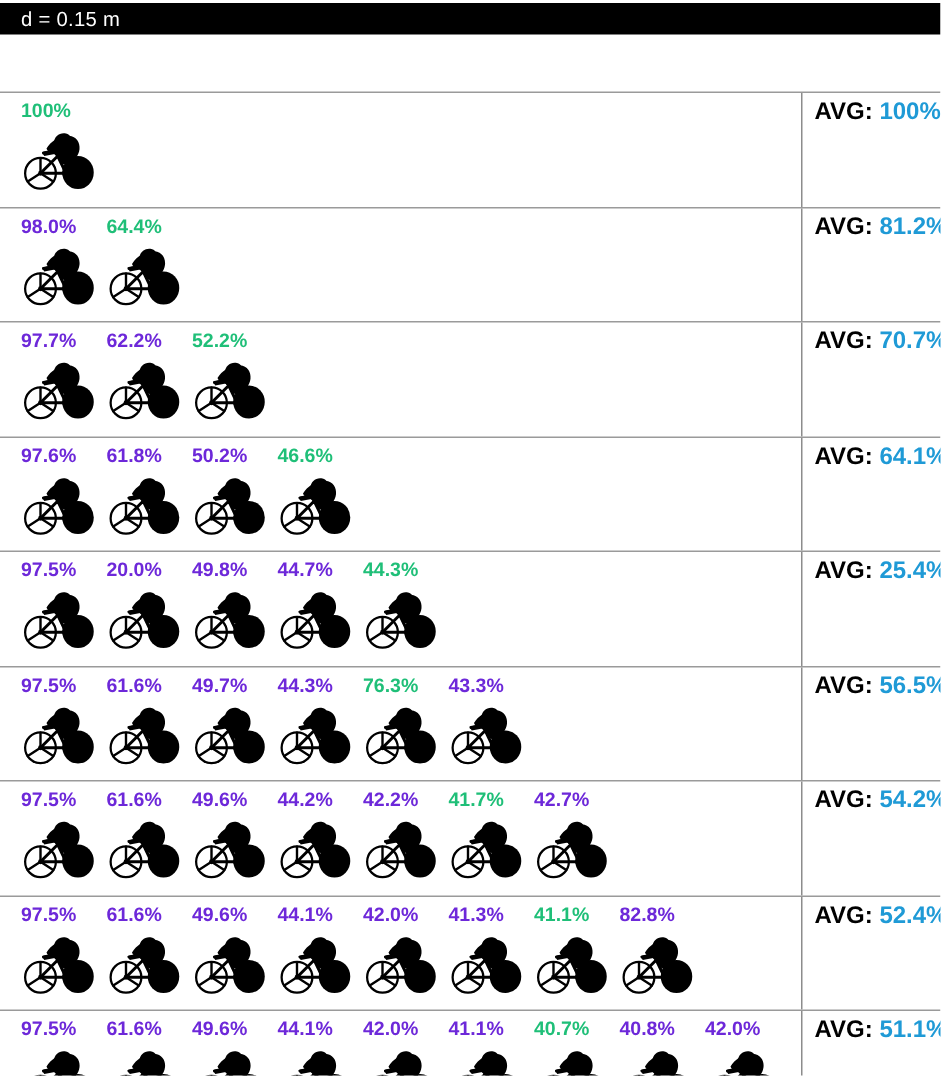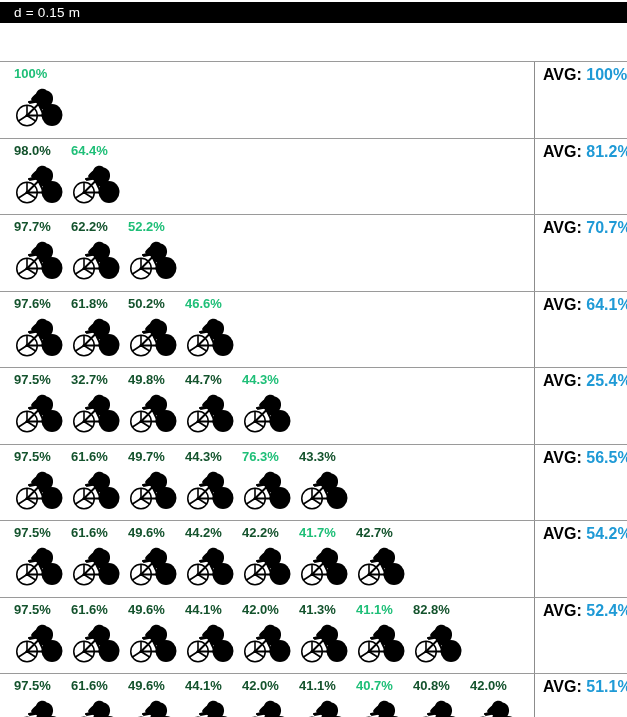--- a/index.html
+++ b/index.html
@@ -79,21 +79,21 @@
     width: 57px;
     flex: 0 0 57px;
     display: flex;
     flex-direction: column;
     align-items: flex-start;
   }
 
   .pct {
     font-size: 13px;
     font-weight: bold;
-    color: #14532d;
+    color: #6d28d9;
     line-height: 1;
     margin-bottom: 4px;
     white-space: nowrap;
   }
   .pct.green { color: #1fbf78; }
 
   .bike-svg {
     display: block;
     width: 52px;
     height: 43px;
@@ -360,21 +360,21 @@
                   <path d="M30 36 L46 33" stroke="#000" stroke-width="4" fill="none" stroke-linecap="round"></path>
                   <circle cx="60" cy="63" r="5" fill="#000"></circle>
                   <path d="M34 30 C40 20 52 12 64 13 C74 14 79 22 78 31 C77 40 70 47 64 50 C60 52 56 52 54 49 C51 44 47 38 40 35 C37 34 35 33 34 30 Z" fill="#000"></path>
                   <path d="M44 22 C44 14 52 8 60 10 C66 11 68 17 65 22 C62 27 55 29 49 28 C45 27 44 25 44 22 Z" fill="#000"></path>
                   <path d="M44 31 L28 35 L31 40 L47 37 Z" fill="#000"></path>
                   <path d="M66 44 C70 50 68 58 62 62 L57 58 C62 55 63 50 61 45 Z" fill="#000"></path>
                 </svg>
               </div>
             </div>
             <div class="rider-cell">
-              <div class="pct">32.7%</div>
+              <div class="pct">20.0%</div>
               <div>
                 <svg class="bike-svg" viewBox="0 0 104 86" xmlns="http://www.w3.org/2000/svg">
                   <ellipse cx="76" cy="62" rx="21" ry="22" fill="#000"></ellipse>
                   <circle cx="26" cy="63" r="20.5" fill="none" stroke="#000" stroke-width="3"></circle>
                   <path d="M26 63 L26 43 M26 63 L9 74 M26 63 L43 74" stroke="#000" stroke-width="3.2" fill="none" stroke-linecap="round"></path>
                   <circle cx="26" cy="63" r="3.2" fill="#000"></circle>
                   <path d="M26 63 L49 40 L76 62 M49 40 L60 63 M26 63 L60 63 M49 40 L44 33" stroke="#000" stroke-width="4" fill="none" stroke-linejoin="round" stroke-linecap="round"></path>
                   <path d="M30 36 L46 33" stroke="#000" stroke-width="4" fill="none" stroke-linecap="round"></path>
                   <circle cx="60" cy="63" r="5" fill="#000"></circle>
                   <path d="M34 30 C40 20 52 12 64 13 C74 14 79 22 78 31 C77 40 70 47 64 50 C60 52 56 52 54 49 C51 44 47 38 40 35 C37 34 35 33 34 30 Z" fill="#000"></path>

